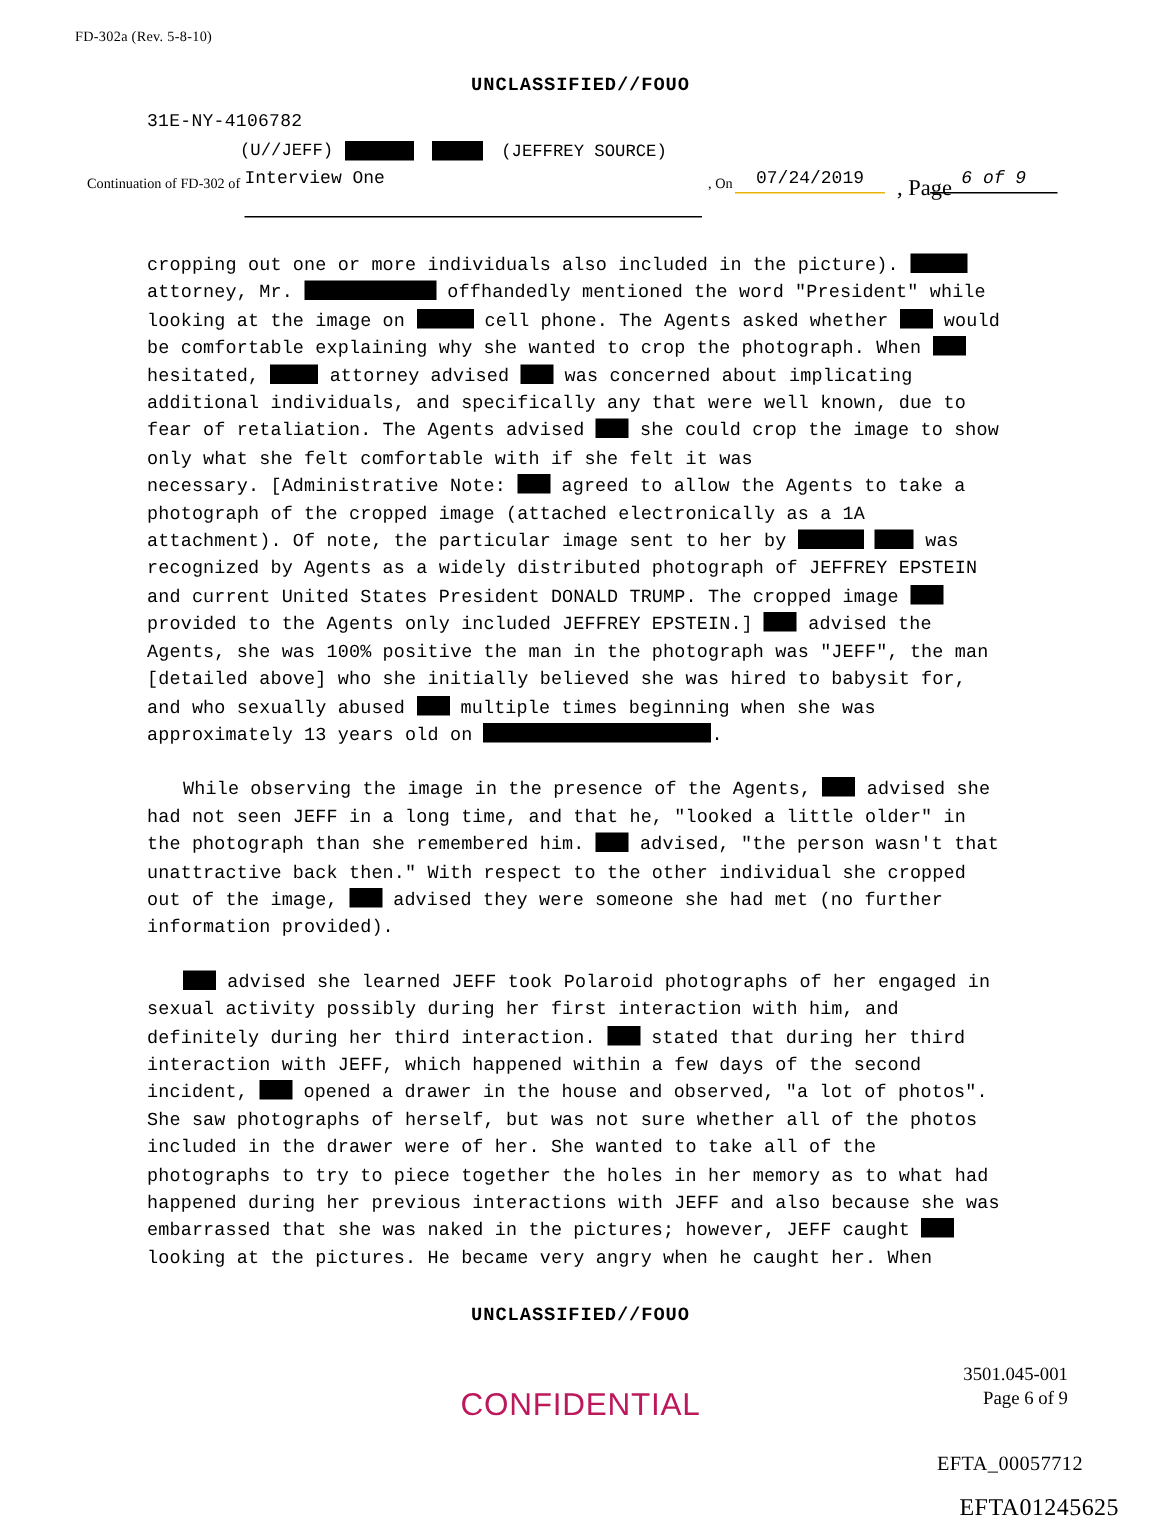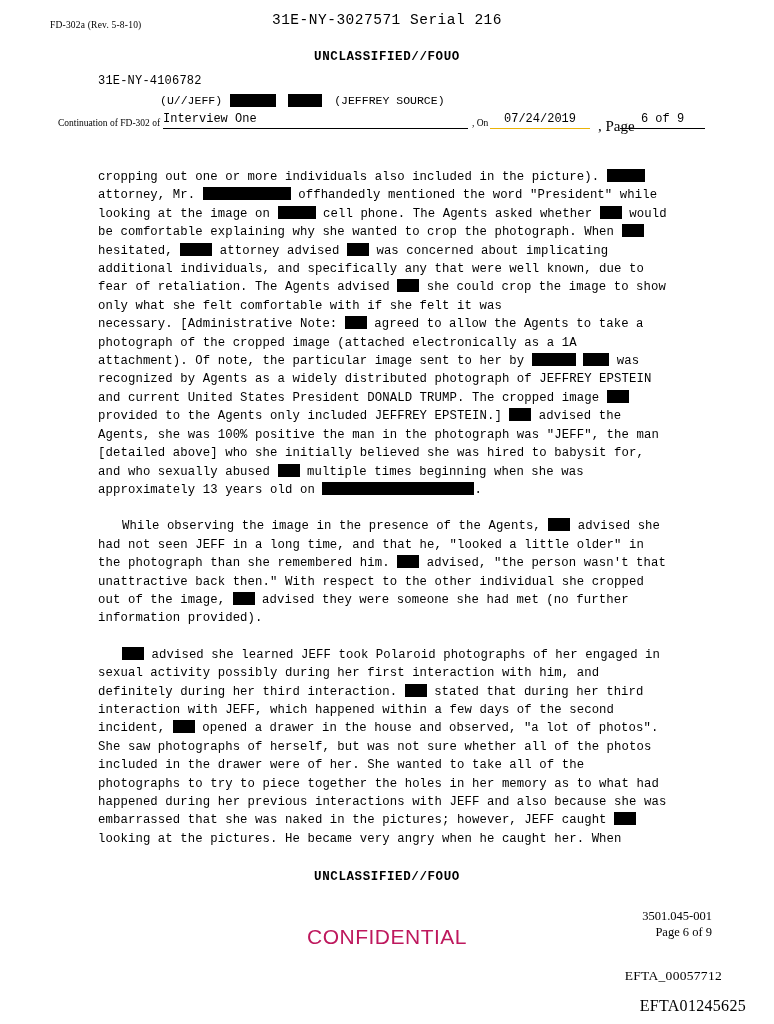--- a/index.html
+++ b/index.html
@@ -106,21 +106,21 @@
     font-family: "Liberation Serif", serif;
   }
   .interview-val {
     position: absolute;
     left: 105px;
     top: 0px;
     font-family: "Liberation Mono", monospace;
     font-size: 12px;
     width: 305px;
     border-bottom: 1px solid #000;
-    padding-bottom: 2px;
+    padding-bottom: 18px;
   }
   .on-label {
     position: absolute;
     left: 414px;
     top: 6px;
     font-size: 9.5px;
   }
   .on-value {
     position: absolute;
     left: 432px;
@@ -141,20 +141,21 @@
   .page-value {
     position: absolute;
     left: 562px;
     top: 0px;
     width: 85px;
     font-family: "Liberation Mono", monospace;
     font-size: 12px;
     border-bottom: 1px solid #000;
     padding-bottom: 2px;
     text-align: center;
+    font-style: italic;
   }
 
   
   .body-text {
     position: absolute;
     left: 98px;
     top: 168px;
     width: 585px;
     font-family: "Liberation Mono", monospace;
     font-size: 12.3px;
@@ -224,21 +225,20 @@
     box-shadow: inset 0 0 0 1px rgba(255,255,255,0);
   }
 </style>
 </head>
 <body>
 
 <div class="page">
 
   <div class="form-id mono">FD-302a (Rev. 5-8-10)</div>
 
-  <div class="serial">31E-NY-3027571 Serial 216</div>
 
   <div class="classification-top">UNCLASSIFIED//FOUO</div>
 
   <div class="case-number">31E-NY-4106782</div>
 
   <div class="fouo-line">
     <span>(U//JEFF)</span><span class="redact" style="width:46px;margin-left:8px;"></span><span class="redact" style="width:34px;margin-left:12px;"></span><span style="margin-left:12px;">(JEFFREY SOURCE)</span>
   </div>
 
   <div class="cont-row">

